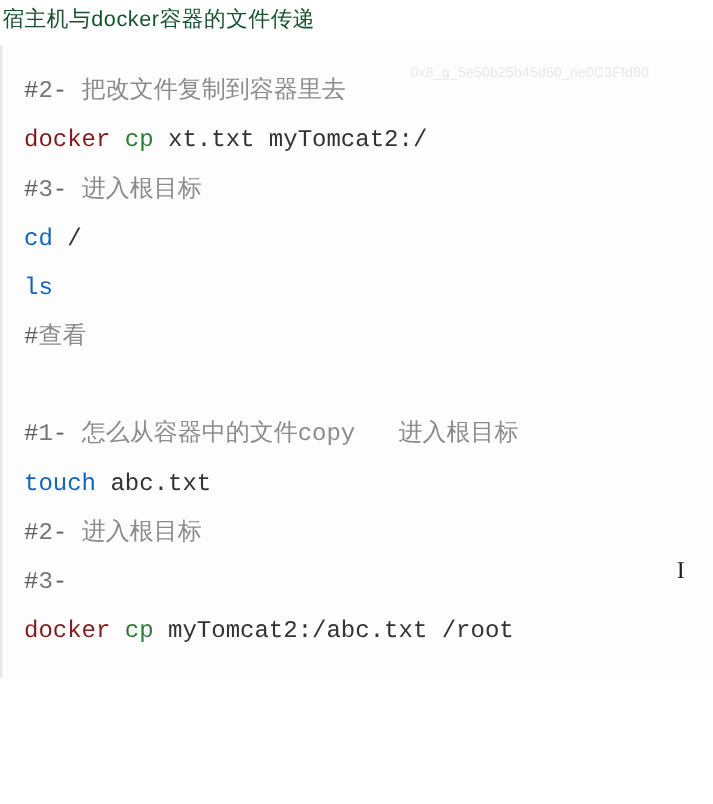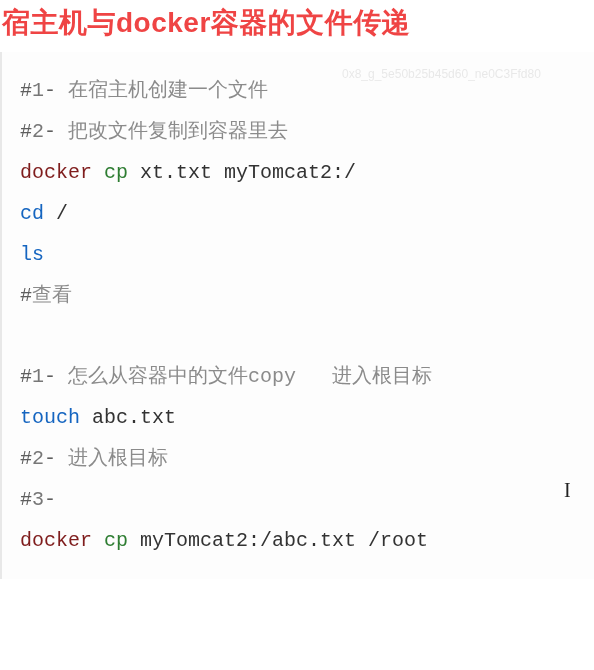--- a/index.html
+++ b/index.html
@@ -6,23 +6,23 @@
       margin: 0;
       padding: 0;
       box-sizing: border-box;
     }
     body {
       font-family: "Microsoft YaHei", "PingFang SC", -apple-system, sans-serif;
       background: #ffffff;
       width: 594px;
     }
     .heading {
-      font-size: 28px;
-      font-weight: bold;
-      color: #ef4444;
+      font-size: 18px;
+      font-weight: normal;
+      color: #14532d;
       padding: 4px 2px 10px 2px;
       letter-spacing: 0.5px;
     }
     .code-block {
       background: #fdfdfd;
       border-left: 2px solid #e8e8e8;
       padding: 18px 16px 18px 18px;
       font-family: Consolas, "Courier New", monospace;
       font-size: 20px;
       line-height: 2.05;
@@ -77,27 +77,27 @@
       pointer-events: none;
     }
   </style>
 </head>
 <body>
 
 <div class="heading">宿主机与docker容器的文件传递</div>
 
 <div class="code-block">
 
-  <div class="line"><span class="comment-hash">#</span><span class="comment-num">1</span><span class="comment-dash">-</span><span class="comment-text"> 在宿主机创建一个文件</span></div>
 
 
   <div class="line"><span class="comment-hash">#</span><span class="comment-num">2</span><span class="comment-dash">-</span><span class="comment-text"> 把改文件复制到容器里去</span></div>
 
   <div class="line"><span class="cmd">docker </span><span class="cp">cp</span><span class="plain"> xt.txt myTomcat2:/</span></div>
 
+  <div class="line"><span class="comment-hash">#</span><span class="comment-num">3</span><span class="comment-dash">-</span><span class="comment-text"> 进入根目标</span></div>
 
   <div class="line"><span class="kw">cd</span><span class="plain"> /</span></div>
 
   <div class="line"><span class="kw">ls</span></div>
 
   <div class="line"><span class="comment-hash">#</span><span class="comment-text">查看</span></div>
 
   <div class="blank-line">
     <span class="watermark" style="left:340px; top:10px;">0x8_g_5e50b25b45d60_ne0C3Ffd80</span>
   </div>

